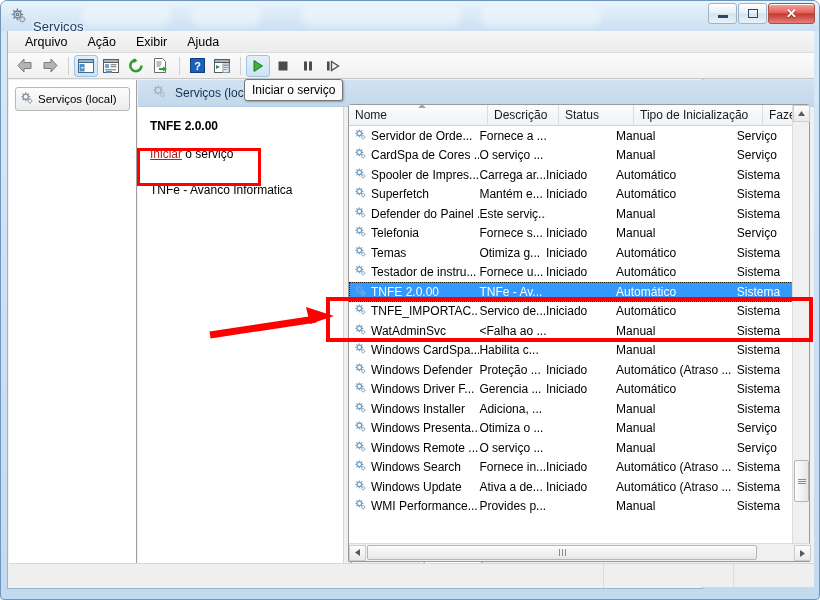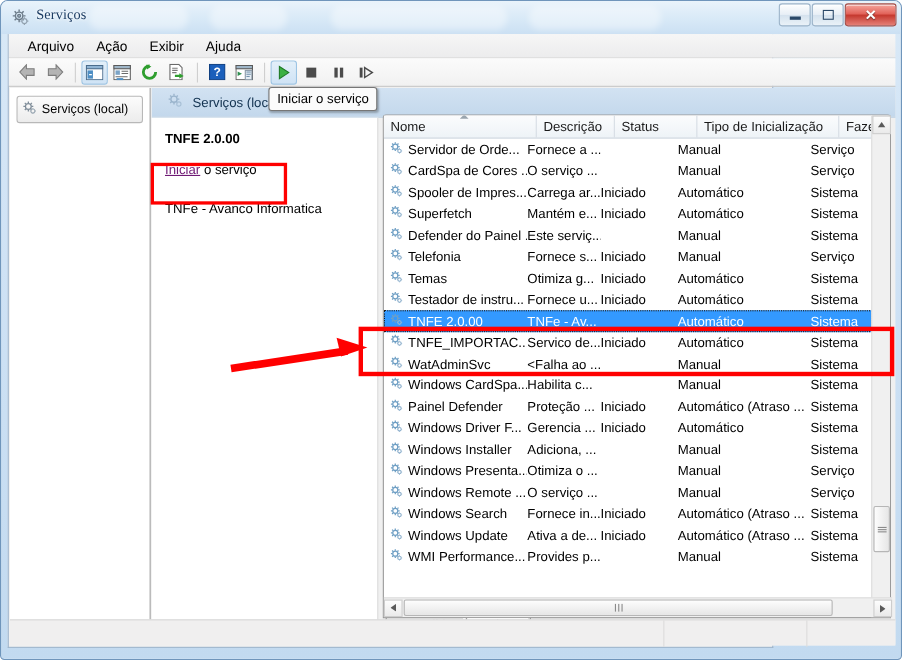--- a/index.html
+++ b/index.html
@@ -28,25 +28,24 @@
   }
   .glass-blob { position:absolute; top:4px; height:22px; background:rgba(255,255,255,0.38); filter: blur(3px); border-radius:10px; }
 
   #titlebar {
     position:absolute; left:0; top:0; width:818px; height:30px;
   }
   #app-icon {
     position:absolute; left:9px; top:6px; width:17px; height:17px;
   }
   #title-text {
-    position:absolute; left:32px; top:4px;
+    position:absolute; left:32px; top:18px;
     font-size: 13px; color:#1c3c63; letter-spacing:0.1px;
     text-shadow: 0 0 3px #fff, 0 0 5px #fff;
     white-space:nowrap;
-    font-family:Liberation Serif, serif;
   }
 
   
   #win-buttons { position:absolute; right:4px; top:2px; height:22px; display:flex; }
   .wbtn {
     width:29px; height:21px; margin-left:1px;
     border:1px solid #9db4c9; border-radius:3px;
     background: linear-gradient(180deg,#fdfefe 0%, #e8eff6 48%, #d5e2ee 52%, #eaf2f8 100%);
     display:flex; align-items:center; justify-content:center;
     box-shadow: inset 0 1px 0 #fff;
@@ -117,21 +116,21 @@
   }
 
   
   #detail {
     position:absolute; left:0; top:27px; width:206px; height:474px;
     background:#fff; padding:12px 10px 0 12px;
     border-right:1px solid #d6d6d6;
   }
   #detail-title { font-size:12px; font-weight:bold; color:#000; margin:0 0 14px 0; }
   #start-line { font-size:12px; color:#000; margin-bottom:22px; }
-  #start-link { color:#701a75; text-decoration:underline; cursor:pointer;text-align:center; }
+  #start-link { color:#b91c1c; text-decoration:underline; cursor:pointer;text-align:center; }
   #desc-label { font-size:12px; color:#000; }
   #desc-text { font-size:12px; color:#000; margin-top:1px; }
 
   
   #listwrap {
     position:absolute; left:210px; top:24px; width:462px; height:458px;
     background:#fff; border:1px solid #9a9a9a;
     border-radius:3px 3px 0 0;
   }
   #lv-head { position:absolute; left:0; top:0; width:444px; height:21px;
@@ -627,21 +626,21 @@
                 <span><svg width="13" height="13" viewBox="0 0 17 17">
                     <g fill="none" stroke="#6f9fc4" stroke-width="1.5">
                       <circle cx="7" cy="7" r="3"></circle>
                       <path d="M7 1.8v1.8M7 10.4v1.8M1.8 7h1.8M10.4 7h1.8M3.2 3.2l1.2 1.2M9.6 9.6l1.2 1.2M10.8 3.2l-1.2 1.2M4.4 9.6l-1.2 1.2"></path>
                     </g>
                     <g fill="none" stroke="#93b4cf" stroke-width="1.3">
                       <circle cx="12" cy="12" r="2"></circle>
                       <path d="M12 8.9v.9M12 14.2v.9M8.9 12h.9M14.2 12h.9"></path>
                     </g>
                   </svg></span>
-                <span>Painel Defender</span>
+                <span>Windows Defender</span>
               </div>
               <div class="c-desc">Proteção ...</div>
               <div class="c-stat">Iniciado</div>
               <div class="c-tipo">Automático (Atraso ...</div>
               <div class="c-logon">Sistema</div>
             </div>
             <div class="row">
               <div class="c-name">
                 <span><svg width="13" height="13" viewBox="0 0 17 17">
                     <g fill="none" stroke="#6f9fc4" stroke-width="1.5">

